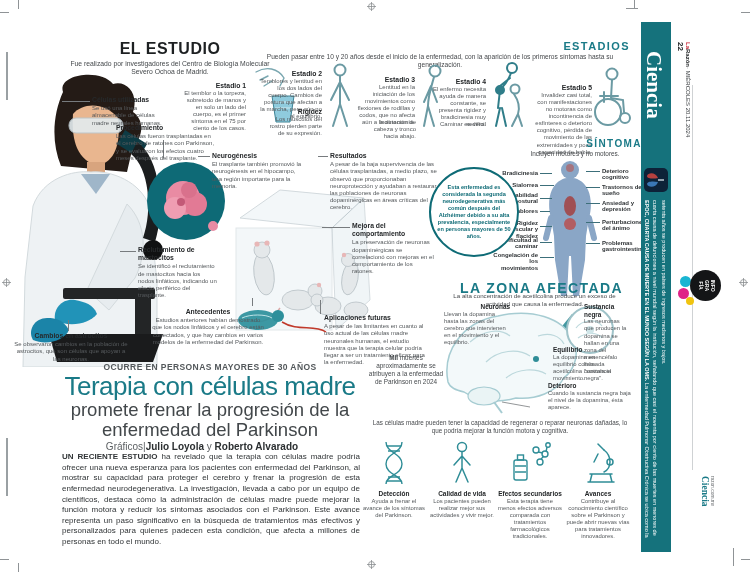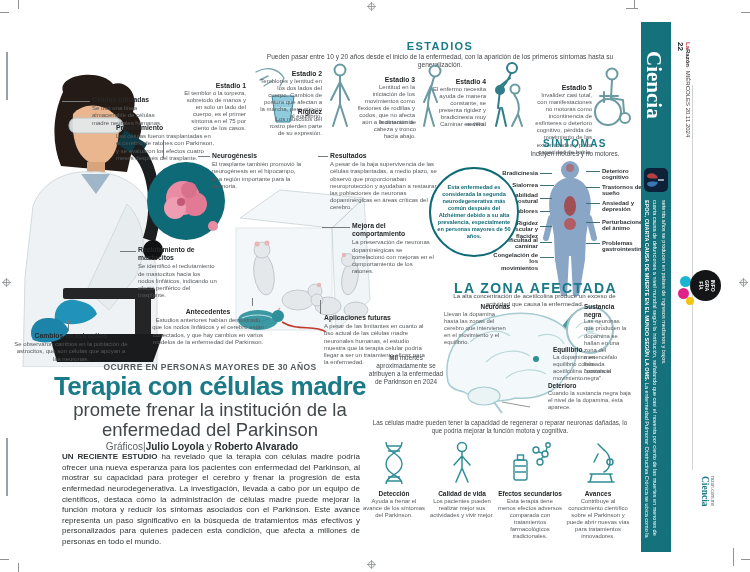--- a/index.html
+++ b/index.html
@@ -8,21 +8,21 @@
   }
   html,body{margin:0;padding:0;background:#e9e9e9;}
   .page{position:relative;width:750px;height:572px;background:#ffffff;overflow:hidden;
         font-family:"Liberation Sans","DejaVu Sans",sans-serif;color:var(--ink);}
   .abs{position:absolute;}
   
   .co{position:absolute;font-size:6px;color:var(--soft);line-height:1.2;}
   .co b{display:block;font-size:6.8px;color:#26292b;margin-bottom:1px;}
   .ctr{text-align:center}.rt{text-align:right}
   .ld{position:absolute;background:#777b7e;}
-  .sec-title{position:absolute;font-weight:bold;color:var(--accent);text-align:center;letter-spacing:1.4px;}
+  .sec-title{position:absolute;font-weight:bold;color:var(--accent);text-align:right;letter-spacing:1.4px;}
   .sub{position:absolute;color:#46494c;text-align:center;line-height:1.25;}
   .stage{position:absolute;font-size:6px;color:var(--soft);line-height:1.18;text-align:right;}
   .stage b{display:block;font-size:6.8px;color:#232628;}
   .sym{position:absolute;font-size:6px;font-weight:bold;color:#2f3336;line-height:1.05;}
   .ln{position:absolute;background:#3c6f7a;height:1px;}
   .zco{position:absolute;font-size:5.9px;color:var(--soft);line-height:1.2;z-index:4;}
   .zco b{display:block;font-size:6.4px;color:#232628;}
   .vt{writing-mode:vertical-lr;}
   .pm{position:absolute;background:#9aa0a3;width:2px;}
   .crop{position:absolute;background:#8f9396;}
@@ -60,20 +60,24 @@
     </svg>
   <svg class="abs" style="left:739px;top:278px" width="9" height="9" viewBox="0 0 9 9">
       <circle cx="4.5" cy="4.5" r="3" fill="none" stroke="#8a8e90" stroke-width=".8"></circle>
       <path d="M4.5 0V9M0 4.5H9" stroke="#8a8e90" stroke-width=".8"></path>
     </svg>
   <svg class="abs" style="left:367px;top:560px" width="9" height="9" viewBox="0 0 9 9">
       <circle cx="4.5" cy="4.5" r="3" fill="none" stroke="#8a8e90" stroke-width=".8"></circle>
       <path d="M4.5 0V9M0 4.5H9" stroke="#8a8e90" stroke-width=".8"></path>
     </svg>
 
+  <div class="abs" style="left:70px;top:40px;width:200px;text-align:center">
+    <div style="font-size:16px;font-weight:bold;color:#1d2022;letter-spacing:.5px">EL ESTUDIO</div>
+    <div style="font-size:6.8px;color:#45494c;line-height:1.25;margin-top:2px">Fue realizado por investigadores del Centro de Biología Molecular Severo Ochoa de Madrid.</div>
+  </div>
 
   <svg class="abs" style="left:5px;top:72px" width="170" height="295" viewBox="0 0 170 295">
     <path d="M58 20 C52 2 96 -4 108 12 C122 8 134 22 128 40 C140 48 138 66 128 74 L122 100 L56 94 C46 70 48 42 58 20 Z" fill="#241b16"></path>
     <path d="M68 42 C66 72 74 88 92 94 C110 90 116 72 113 46 C100 30 78 30 68 42 Z" fill="#e9b68f"></path>
     <rect x="64" y="46" width="54" height="15" rx="7" fill="#e3ecef" opacity="0.9" stroke="#b9c6cc" stroke-width="1"></rect>
     <rect x="82" y="90" width="18" height="16" fill="#d8a47e"></rect>
     <path d="M28 134 C38 106 68 98 86 100 C106 98 136 110 144 134 L152 210 L152 295 L18 295 L20 205 Z" fill="#eef2f4" stroke="#d3dadd" stroke-width="1"></path>
     <path d="M76 102 L91 122 L105 102 Z" fill="#9fb6c9"></path>
     <path d="M122 132 C142 152 142 182 130 206 L104 238 L82 218 Z" fill="#e7ecef" stroke="#d3dadd" stroke-width="1"></path>
     <path d="M120 58 l22 14 l-8 14 l-22 -14 Z" fill="#0e3b44"></path>
@@ -257,22 +261,22 @@
     </div>
   <div class="zco" style="left:584px;top:303px;width:46px"><b>Sustancia negra</b><span>Las neuronas que producen la dopamina se hallan en una zona del mesencéfalo llamada "sustancia negra".</span></div>
   <div class="zco" style="left:553px;top:346px;width:64px"><b>Equilibrio</b><span>La dopamina en equilibrio con la acetilcolina controla el movimiento.</span></div>
   <div class="zco" style="left:548px;top:382px;width:84px"><b>Deterioro</b><span>Cuando la sustancia negra baja el nivel de la dopamina, ésta aparece.</span></div>
 
   <div class="abs" style="left:366px;top:352px;width:80px;text-align:center">
     <div style="font-size:6.4px;color:#45494c;line-height:1.25;margin-top:2px"><b>Mil</b><span> muertes aproximadamente se atribuyen a la enfermedad de Parkinson en 2024</span></div>
   </div>
 
   <div class="abs ctr" style="left:60px;top:362px;width:300px;font-size:8.5px;font-weight:bold;color:#53585b;letter-spacing:.4px">OCURRE EN PERSONAS MAYORES DE 30 AÑOS</div>
-  <div class="abs ctr" style="left:46px;top:371px;width:328px;font-size:26px;font-weight:bold;color:var(--accent);letter-spacing:-.5px">Terapia con células madre</div>
-  <div class="abs ctr" style="left:52px;top:400px;width:316px;font-size:18.5px;color:#42474a;line-height:1.06">promete frenar la institución de la enfermedad del Parkinson</div>
+  <div class="abs ctr" style="left:46px;top:371px;width:328px;font-size:26px;font-weight:normal;color:var(--accent);letter-spacing:-.5px">Terapia con células madre</div>
+  <div class="abs ctr" style="left:52px;top:400px;width:316px;font-size:18.5px;color:#42474a;line-height:1.06">promete frenar la progresión de la enfermedad del Parkinson</div>
   <div class="abs ctr" style="left:52px;top:441px;width:300px;font-size:10px;color:#5a5e61">
     <span>Gráficos|</span><b style="color:#2b2f31">Julio Loyola</b><span> y </span><b style="color:#2b2f31">Roberto Alvarado</b>
   </div>
   <div class="abs" style="left:62px;top:452px;width:298px;font-size:8px;color:#303436;line-height:1.33;text-align:justify">
     <b>UN RECIENTE ESTUDIO</b><span> ha revelado que la terapia con células madre podría ofrecer una nueva esperanza para los pacientes con enfermedad del Parkinson, al mostrar su capacidad para proteger el cerebro y frenar la progresión de esta enfermedad neurodegenerativa. La investigación, llevada a cabo por un equipo de científicos, destaca cómo la administración de células madre puede mejorar la función motora y reducir los síntomas asociados con el Parkinson. Este avance representa un paso significativo en la búsqueda de tratamientos más efectivos y personalizados para quienes padecen esta condición, que afecta a millones de personas en todo el mundo.</span>
   </div>
 
   <div class="sub" style="left:368px;top:419px;width:264px;font-size:6.3px">Las células madre pueden tener la capacidad de regenerar o reparar neuronas dañadas, lo que podría mejorar la función motora y cognitiva.</div>
 
   <div class="ben-item" style="left:362px;top:440px">

